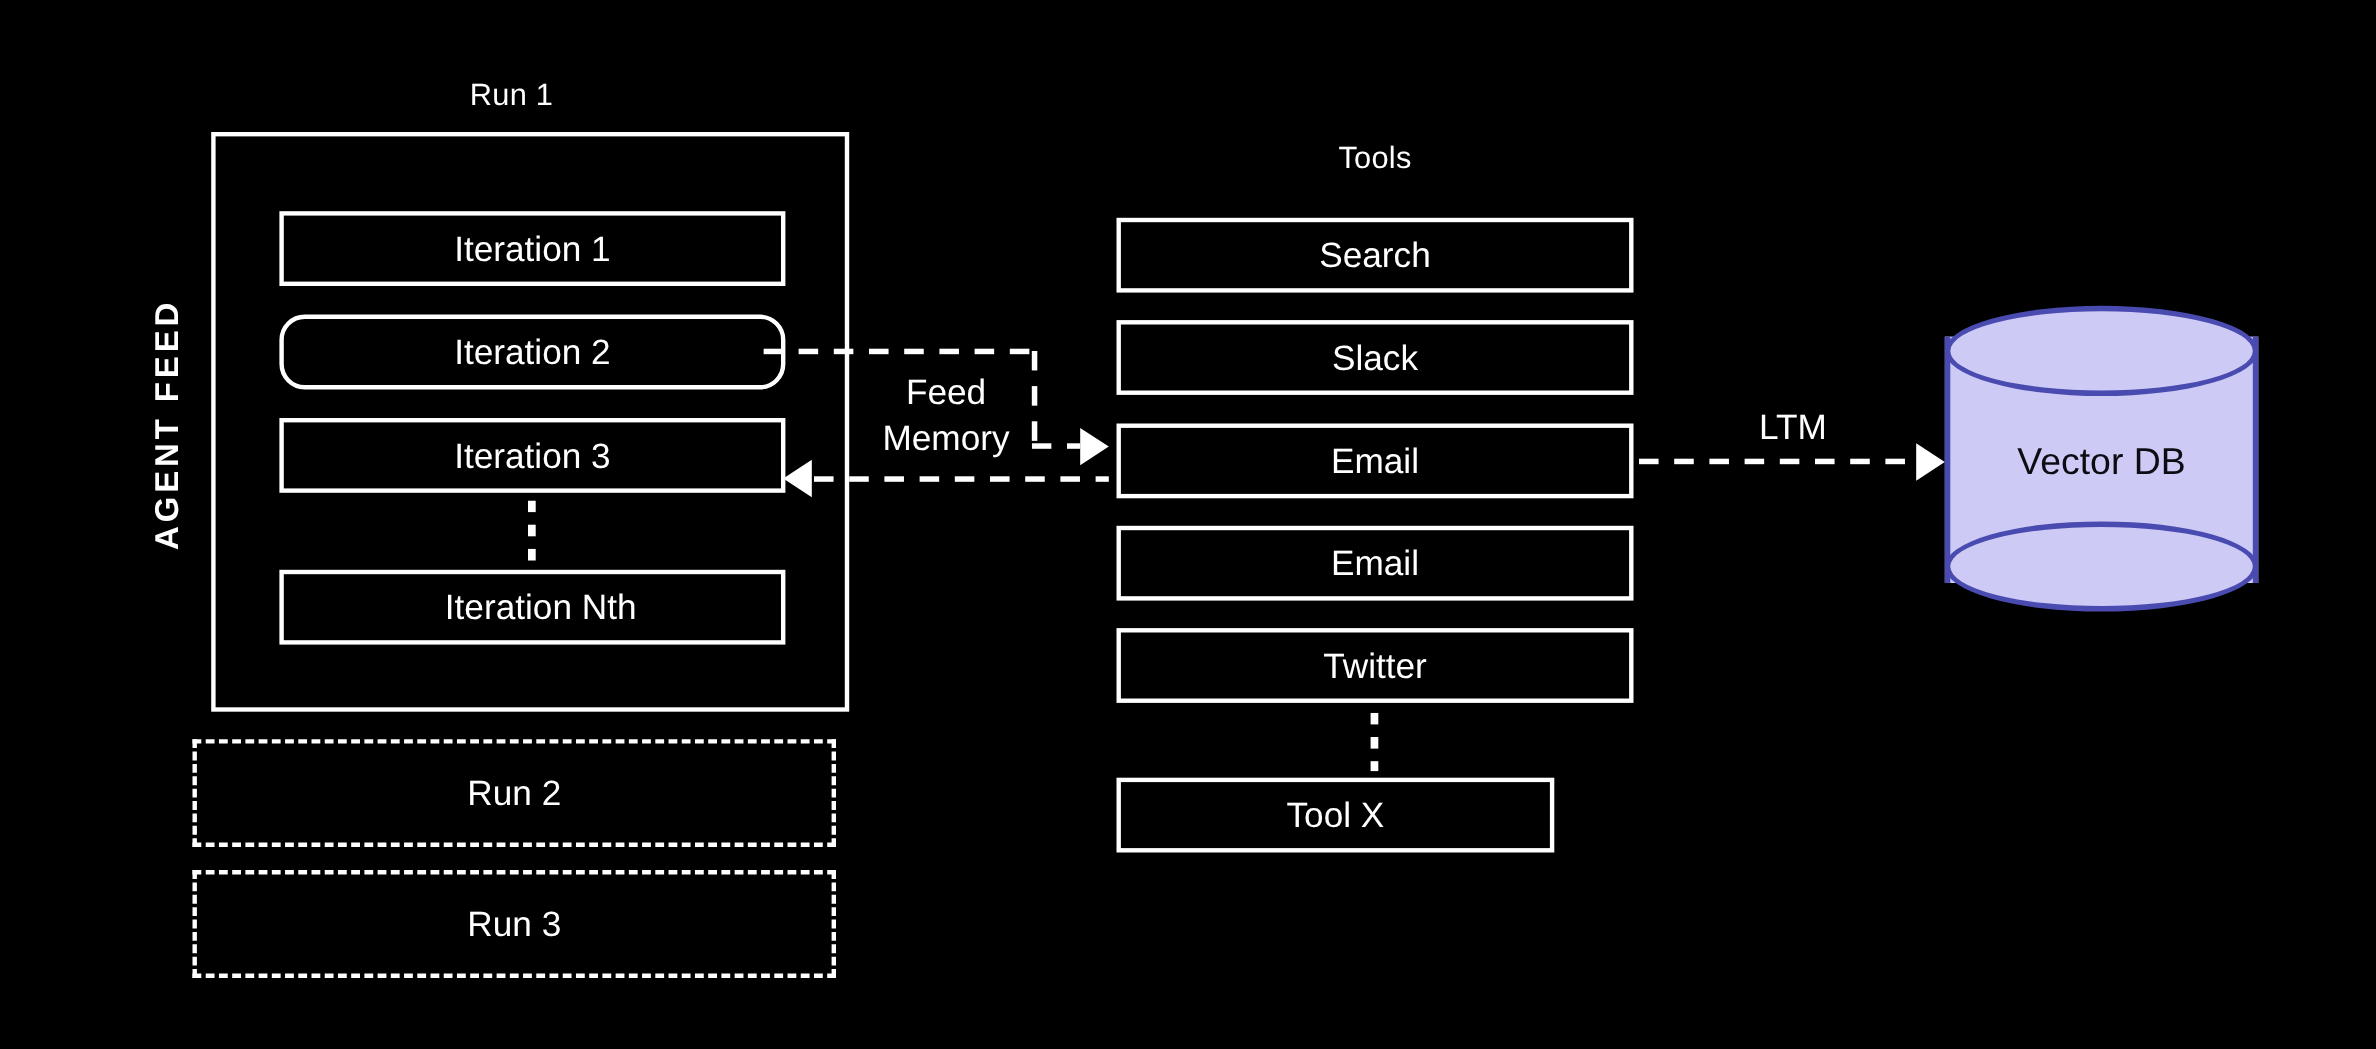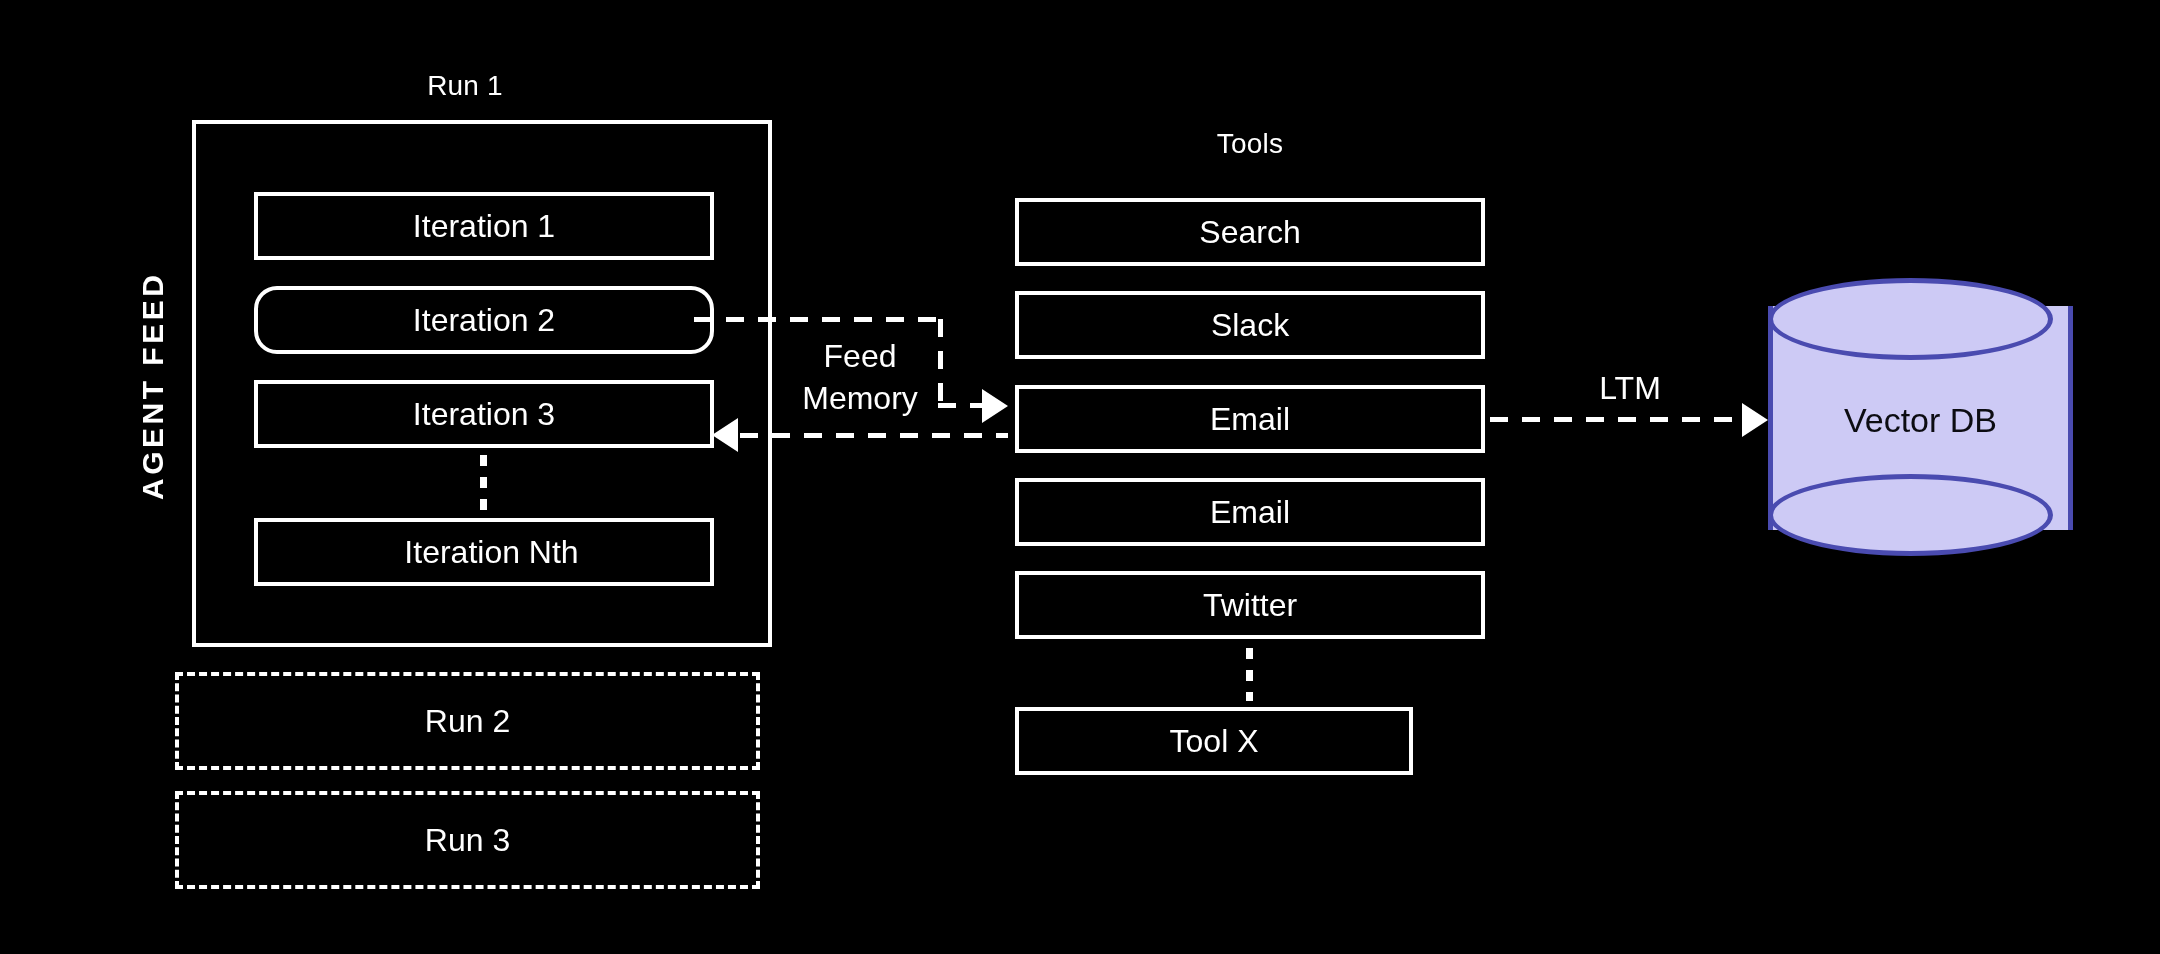--- a/index.html
+++ b/index.html
@@ -114,21 +114,21 @@
   }
   .arrow-left {
     position: absolute;
     width: 0; height: 0;
     border-top: 17px solid transparent;
     border-bottom: 17px solid transparent;
     border-right: 26px solid #ffffff;
   }
 
   
-  .cyl-wrap { position: absolute; padding-left: 20px; }
+  .cyl-wrap { position: absolute; }
   .cyl-body {
     position: absolute;
     left: 0; right: 0;
     box-sizing: border-box;
   }
   .cyl-label {
     position: absolute;
     left: 0; right: 0;
     text-align: center;
     font-size: 34px;

